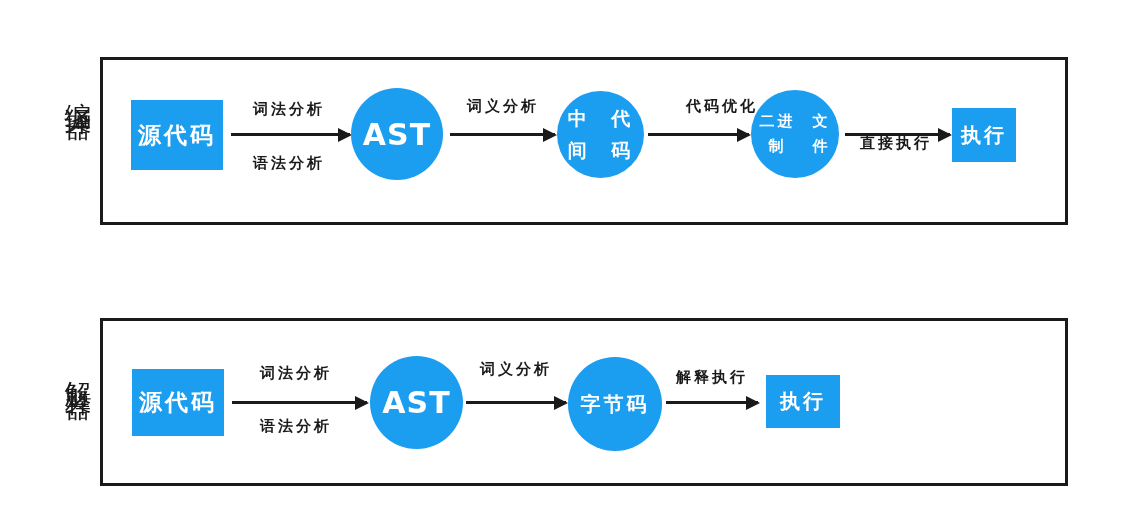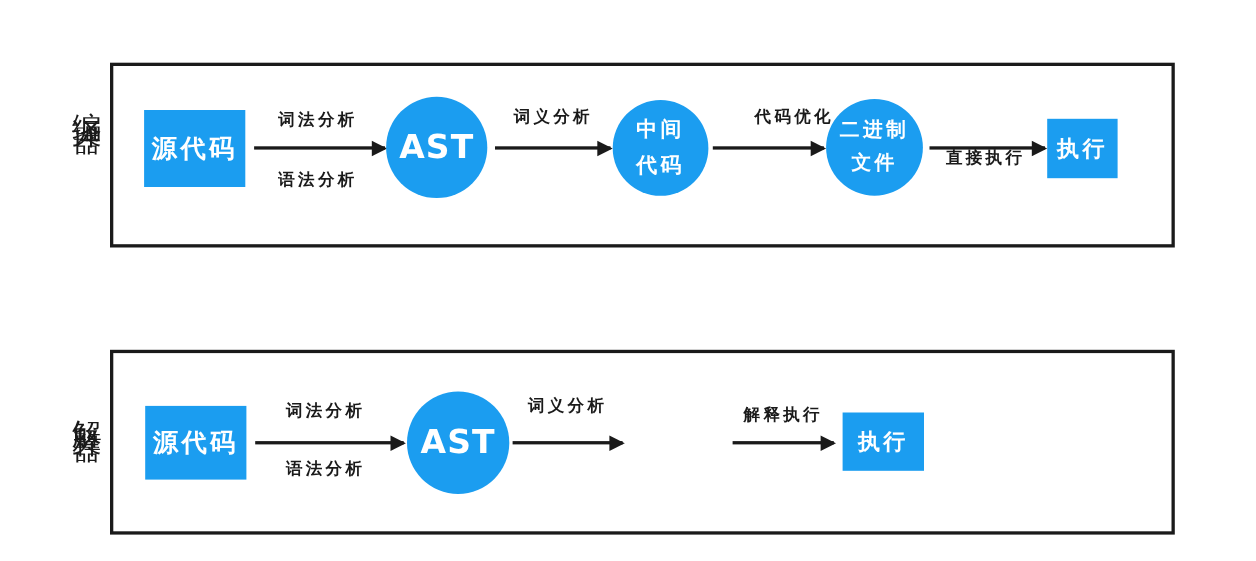--- a/index.html
+++ b/index.html
@@ -38,21 +38,21 @@
     display: flex;
     align-items: center;
     justify-content: center;
     text-align: center;
     font-weight: bold;
     letter-spacing: 3px;
     box-sizing: border-box;
   }
   .node.circle { border-radius: 50%; }
   .node.two {
-    flex-direction: column;
+    flex-direction: row;
     line-height: 1.65;
   }
   .node span { display: block; }
   .arrow {
     position: absolute;
     height: 3px;
     background: var(--line, #1a1a1a);
   }
   .ah {
     position: absolute;
@@ -102,21 +102,21 @@
   <div class="node circle two" style="left:557px;top:91px;width:87px;height:87px;font-size:19px;">
     <span>中间</span>
     <span>代码</span>
   </div>
 
   <div class="arrow" style="left:648px;top:133px;width:101px;">
     <span class="ah"></span>
   </div>
   <div class="elabel" style="left:698px;top:97px;margin-left:24px;">代码优化</div>
 
-  <div class="node circle two" style="left:751px;top:90px;width:88px;height:88px;font-size:18px;">
+  <div class="node circle two" style="left:751px;top:90px;width:88px;height:88px;font-size:15px;">
     <span>二进制</span>
     <span>文件</span>
   </div>
 
   <div class="arrow" style="left:845px;top:133px;width:105px;">
     <span class="ah"></span>
   </div>
   <div class="elabel" style="left:896px;top:97px;margin-top:37px;">直接执行</div>
 
   <div class="node rect" style="left:952px;top:108px;width:64px;height:54px;font-size:20px;">执行</div>
@@ -133,20 +133,21 @@
   <div class="elabel" style="left:296px;top:364px;">词法分析</div>
   <div class="elabel" style="left:296px;top:417px;">语法分析</div>
 
   <div class="node circle" style="left:370px;top:356px;width:93px;height:93px;font-size:30px;letter-spacing:1px;">AST</div>
 
   <div class="arrow" style="left:466px;top:401px;width:100px;">
     <span class="ah"></span>
   </div>
   <div class="elabel" style="left:516px;top:360px;">词义分析</div>
 
+  <div class="node circle" style="left:568px;top:357px;width:94px;height:94px;font-size:20px;">字节码</div>
 
   <div class="arrow" style="left:666px;top:401px;width:92px;">
     <span class="ah"></span>
   </div>
   <div class="elabel" style="left:712px;top:368px;">解释执行</div>
 
   <div class="node rect" style="left:766px;top:375px;width:74px;height:53px;font-size:20px;">执行</div>
 
 </div>
 

